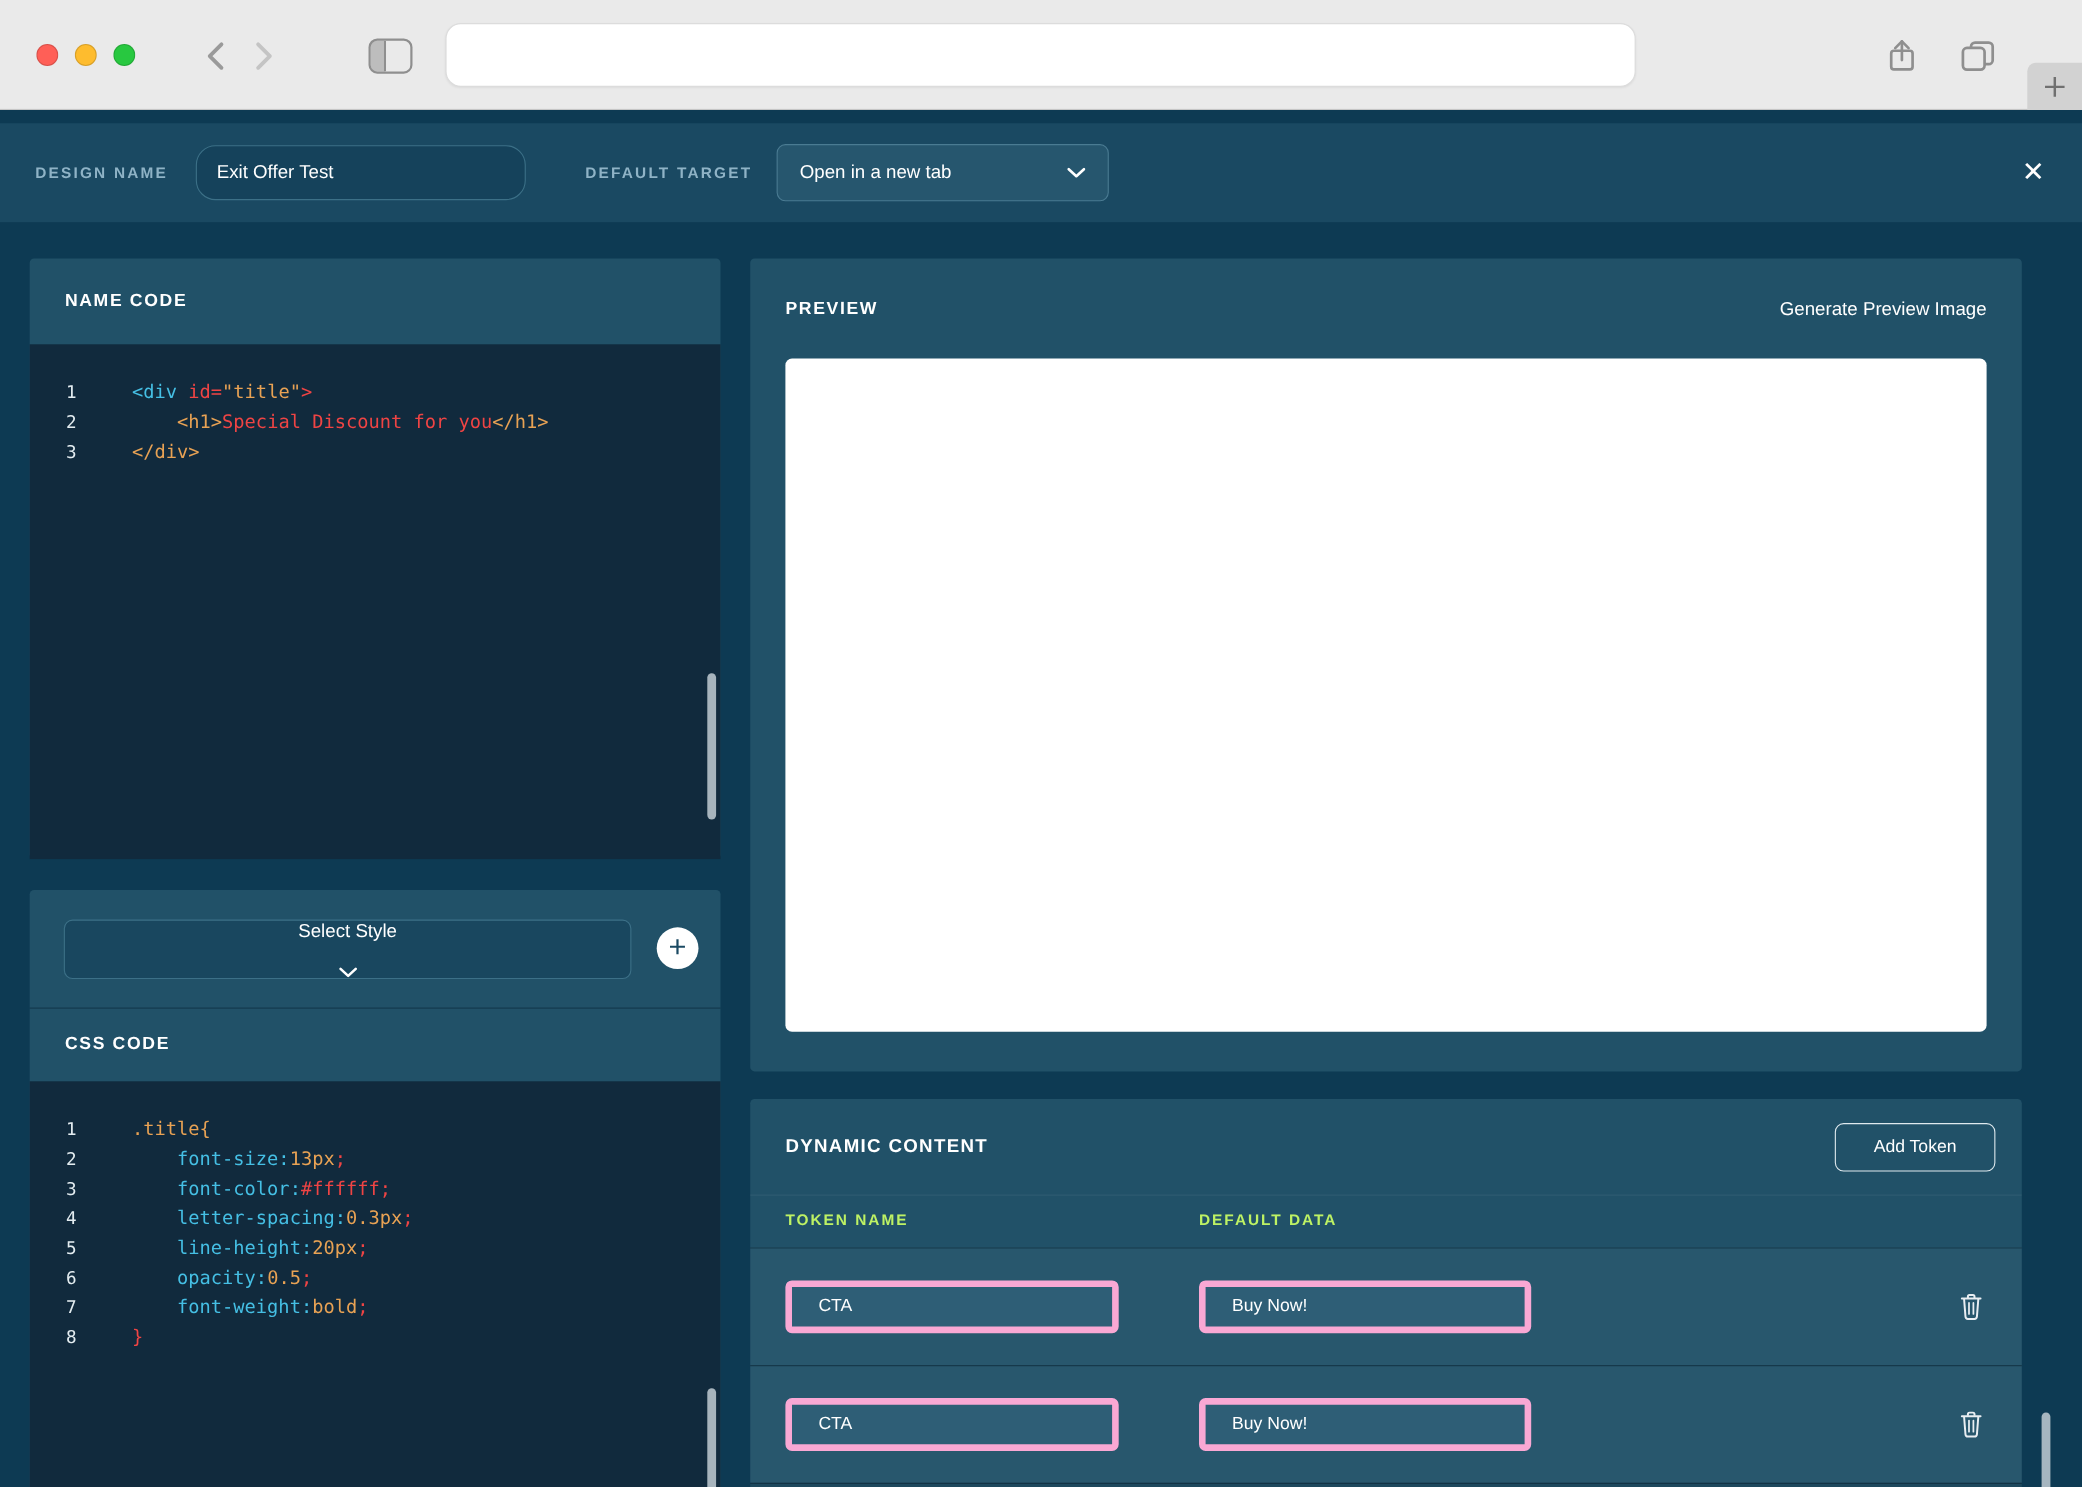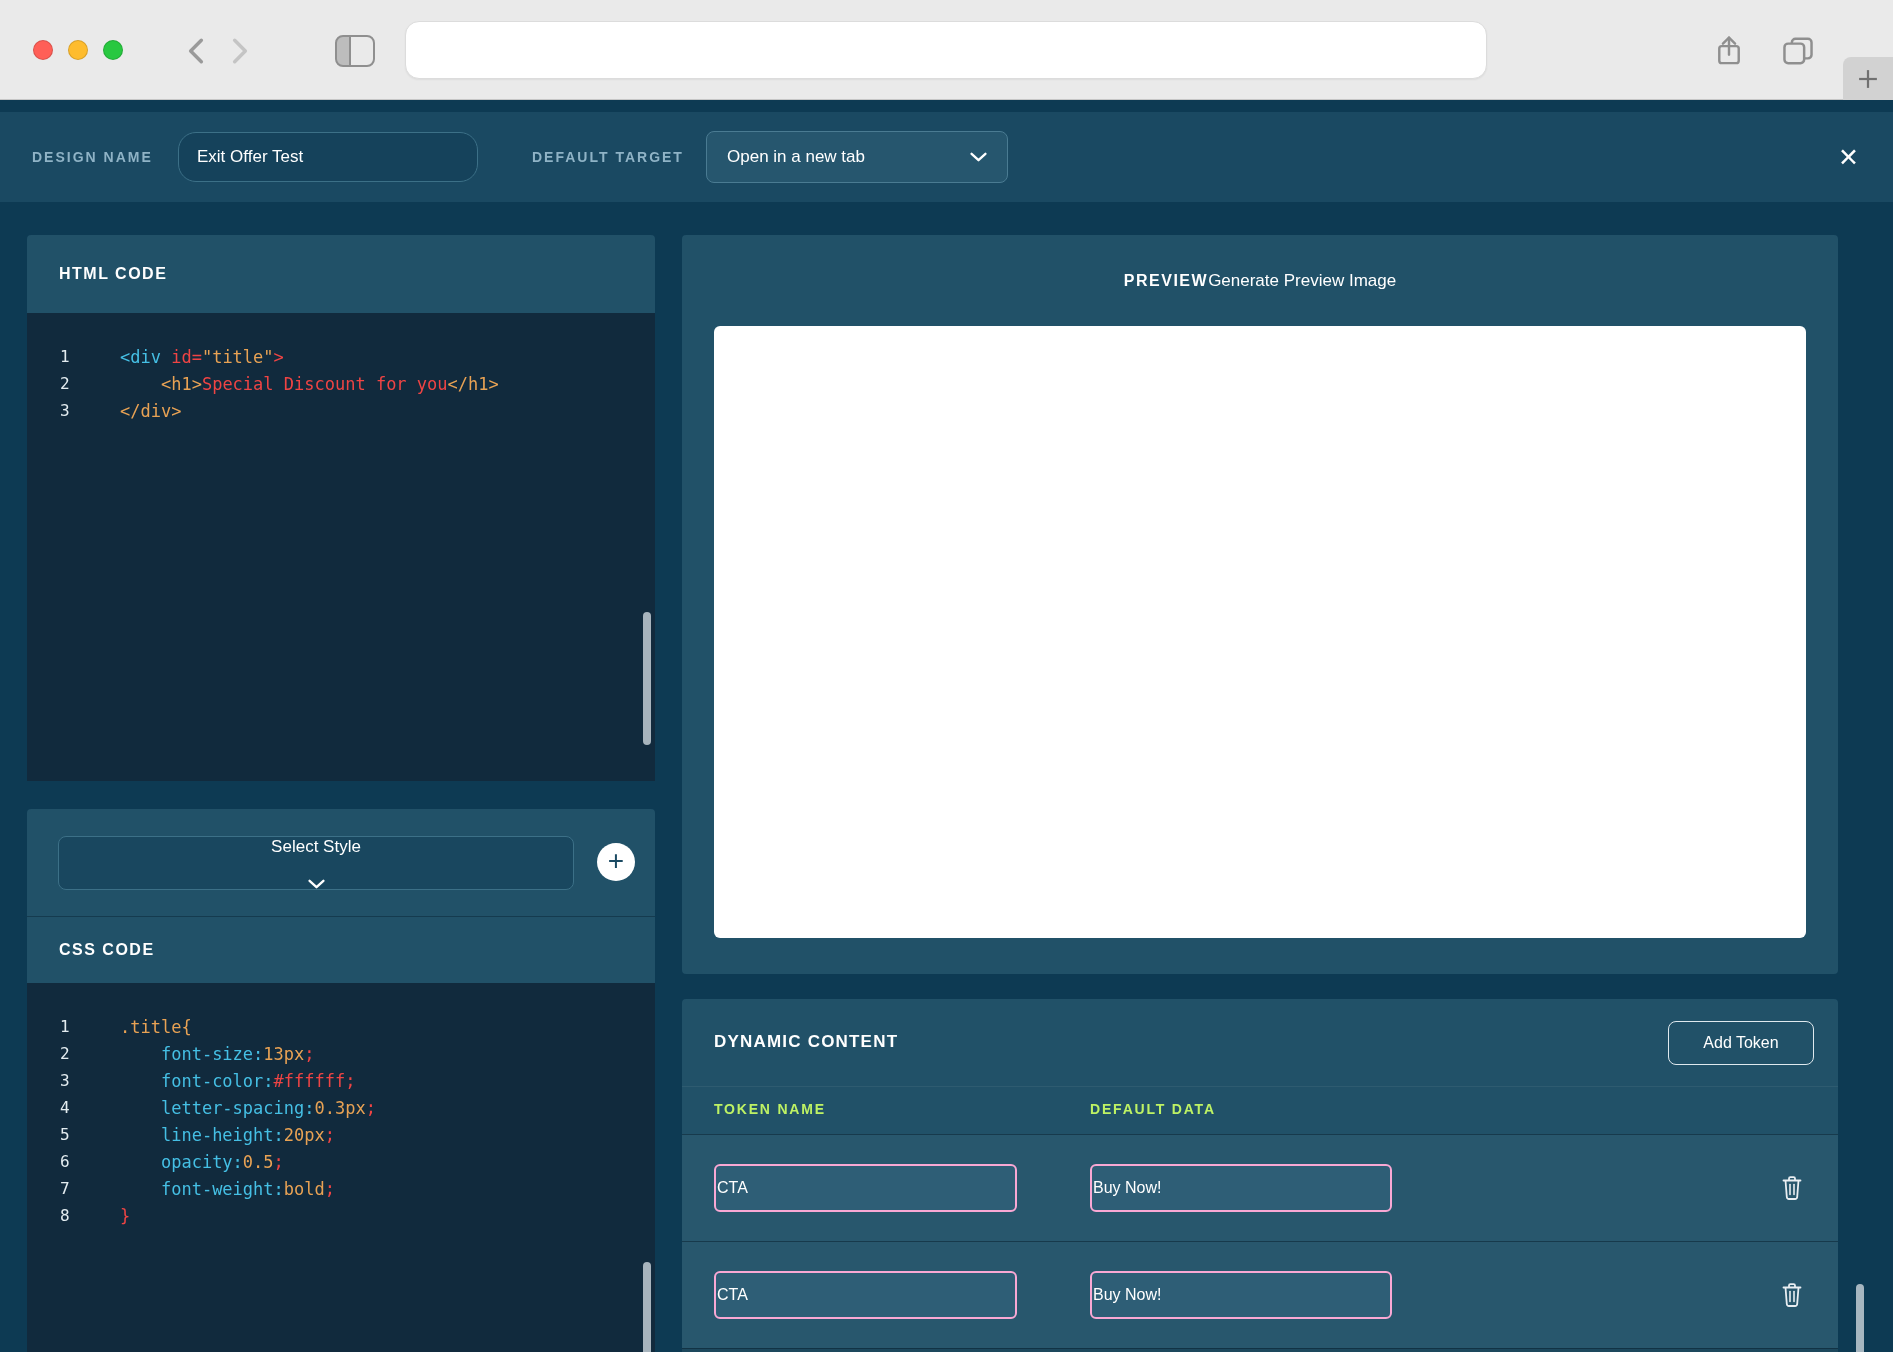--- a/index.html
+++ b/index.html
@@ -101,21 +101,21 @@
     position:absolute; left:570px; top:34px; width:38px; height:38px; border-radius:50%;
     background:#ffffff; border:none; display:flex; align-items:center; justify-content:center;
     color:#1b4a63; font-size:28px; line-height:1; padding:0 0 3px 0; font-weight:400;
   }
   .css-head{position:absolute; left:0; top:108px; width:100%; height:66px;}
   #css-editor{top:174px;}
   #css-thumb{right:4px; top:453px; height:95px;}
 
   
   #preview-panel{left:682px; top:123px; width:1156px; height:739px;}
-  .preview-head{height:91px; justify-content:center; padding-right:32px;}
+  .preview-head{height:91px; justify-content:space-between; padding-right:32px;}
   #generate-preview{
     background:transparent; border:none; color:#ffffff; font-size:17px; font-weight:500; padding:0;
   }
   #preview-canvas{
     position:absolute; left:32px; top:91px; width:1092px; height:612px;
     background:#ffffff; border-radius:6px;
   }
 
   
   #dynamic-panel{left:682px; top:887px; width:1156px; height:365px; border-bottom-left-radius:0; border-bottom-right-radius:0;}
@@ -133,22 +133,22 @@
   .col-label{position:absolute; top:14px; color:#bef264; font-size:14px; letter-spacing:1.8px; font-weight:700;}
   .col-token{left:32px;} .col-data{left:408px;}
   .token-row{
     position:absolute; left:0; width:100%; height:107px;
     background:rgba(255,255,255,.035); border-top:1px solid rgba(9,34,49,.55); box-sizing:border-box;
   }
   .token-row.r0{top:135px;} .token-row.r1{top:242px;}
   .token-row.partial{top:349px; height:16px; background:rgba(0,0,0,.10);}
   .row-input{
     position:absolute; top:29px; height:48px; box-sizing:border-box;
-    background:#2e5e76; border:2px solid #f9a8d4; border-radius:6px;
-    color:#ffffff; font-size:16px; padding:0 1px; outline:none;
+    background:#2e5e76; border:6px solid #f9a8d4; border-radius:6px;
+    color:#ffffff; font-size:16px; padding:0 24px; outline:none;
   }
   .token-input{left:32px; width:303px;}
   .data-input{left:408px; width:302px;}
   .trash-btn{
     position:absolute; right:30px; top:50%; transform:translateY(-50%);
     background:transparent; border:none; padding:4px; display:flex;
   }
 
   
   #page-scroll-thumb{left:1856px; top:1172px; height:72px;}
@@ -219,21 +219,21 @@
         <span>Open in a new tab</span>
         <svg width="17" height="10" viewBox="0 0 16 9">
           <polyline points="1.5,1.5 8,7.5 14.5,1.5" fill="none" stroke="#ffffff" stroke-width="2.2" stroke-linecap="round" stroke-linejoin="round"></polyline>
         </svg>
       </div>
       <button id="close-btn">✕</button>
     </div>
 
     <section id="html-panel" class="panel">
       <div class="panel-head">
-        <h2 class="panel-title">HTML CODE</h2>
+        <h2 class="panel-title">NAME CODE</h2>
       </div>
       <div class="code-editor" id="html-editor">
           <div class="code-line">
             <span class="line-num">1</span>
             <span class="line-content"><span class="tok-cyan">&lt;div </span><span class="tok-plain">id=</span><span class="tok-orange">"title"</span><span class="tok-plain">&gt;</span></span>
           </div>
           <div class="code-line">
             <span class="line-num">2</span>
             <span class="line-content"><span class="tok-plain">    </span><span class="tok-orange">&lt;h1&gt;</span><span class="tok-plain">Special Discount for you</span><span class="tok-orange">&lt;/h1&gt;</span></span>
           </div>

